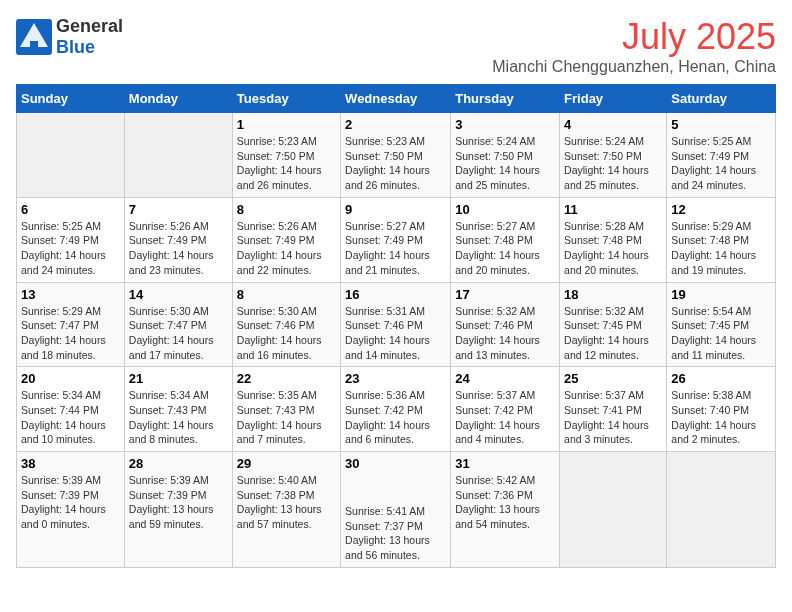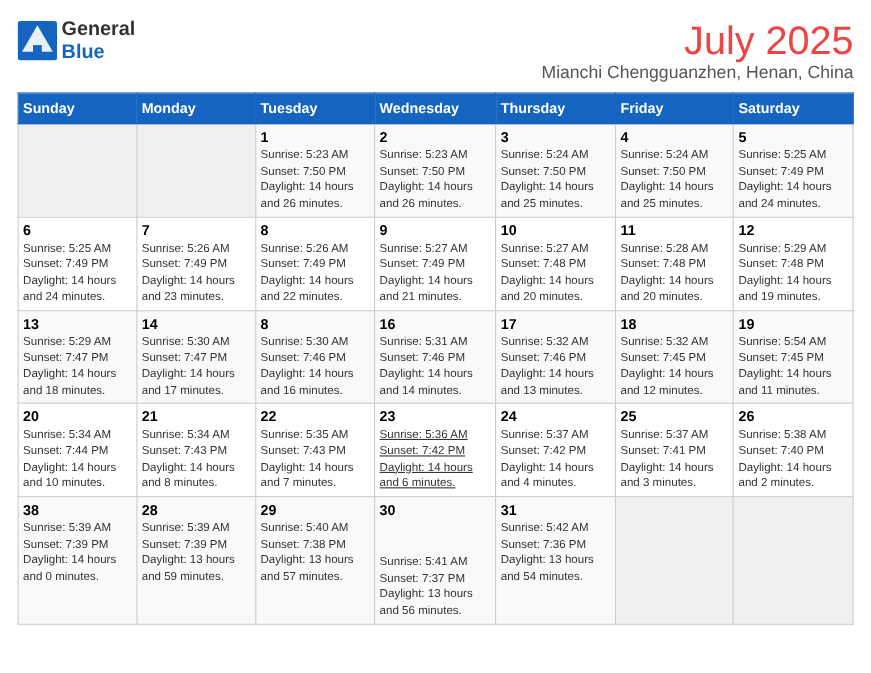--- a/index.html
+++ b/index.html
@@ -228,21 +228,21 @@
 Daylight: 14 hours and 8 minutes.</div>
         </td>
         <td>
           <span class="day-num">22</span>
           <div class="day-info" style="white-space: pre-line;">Sunrise: 5:35 AM
 Sunset: 7:43 PM
 Daylight: 14 hours and 7 minutes.</div>
         </td>
         <td>
           <span class="day-num">23</span>
-          <div class="day-info" style="white-space: pre-line; text-decoration: underline;">Sunrise: 5:36 AM
+          <div class="day-info" style="white-space: pre-line;">Sunrise: 5:36 AM
 Sunset: 7:42 PM
 Daylight: 14 hours and 6 minutes.</div>
         </td>
         <td>
           <span class="day-num">24</span>
           <div class="day-info" style="white-space: pre-line;">Sunrise: 5:37 AM
 Sunset: 7:42 PM
 Daylight: 14 hours and 4 minutes.</div>
         </td>
         <td>

